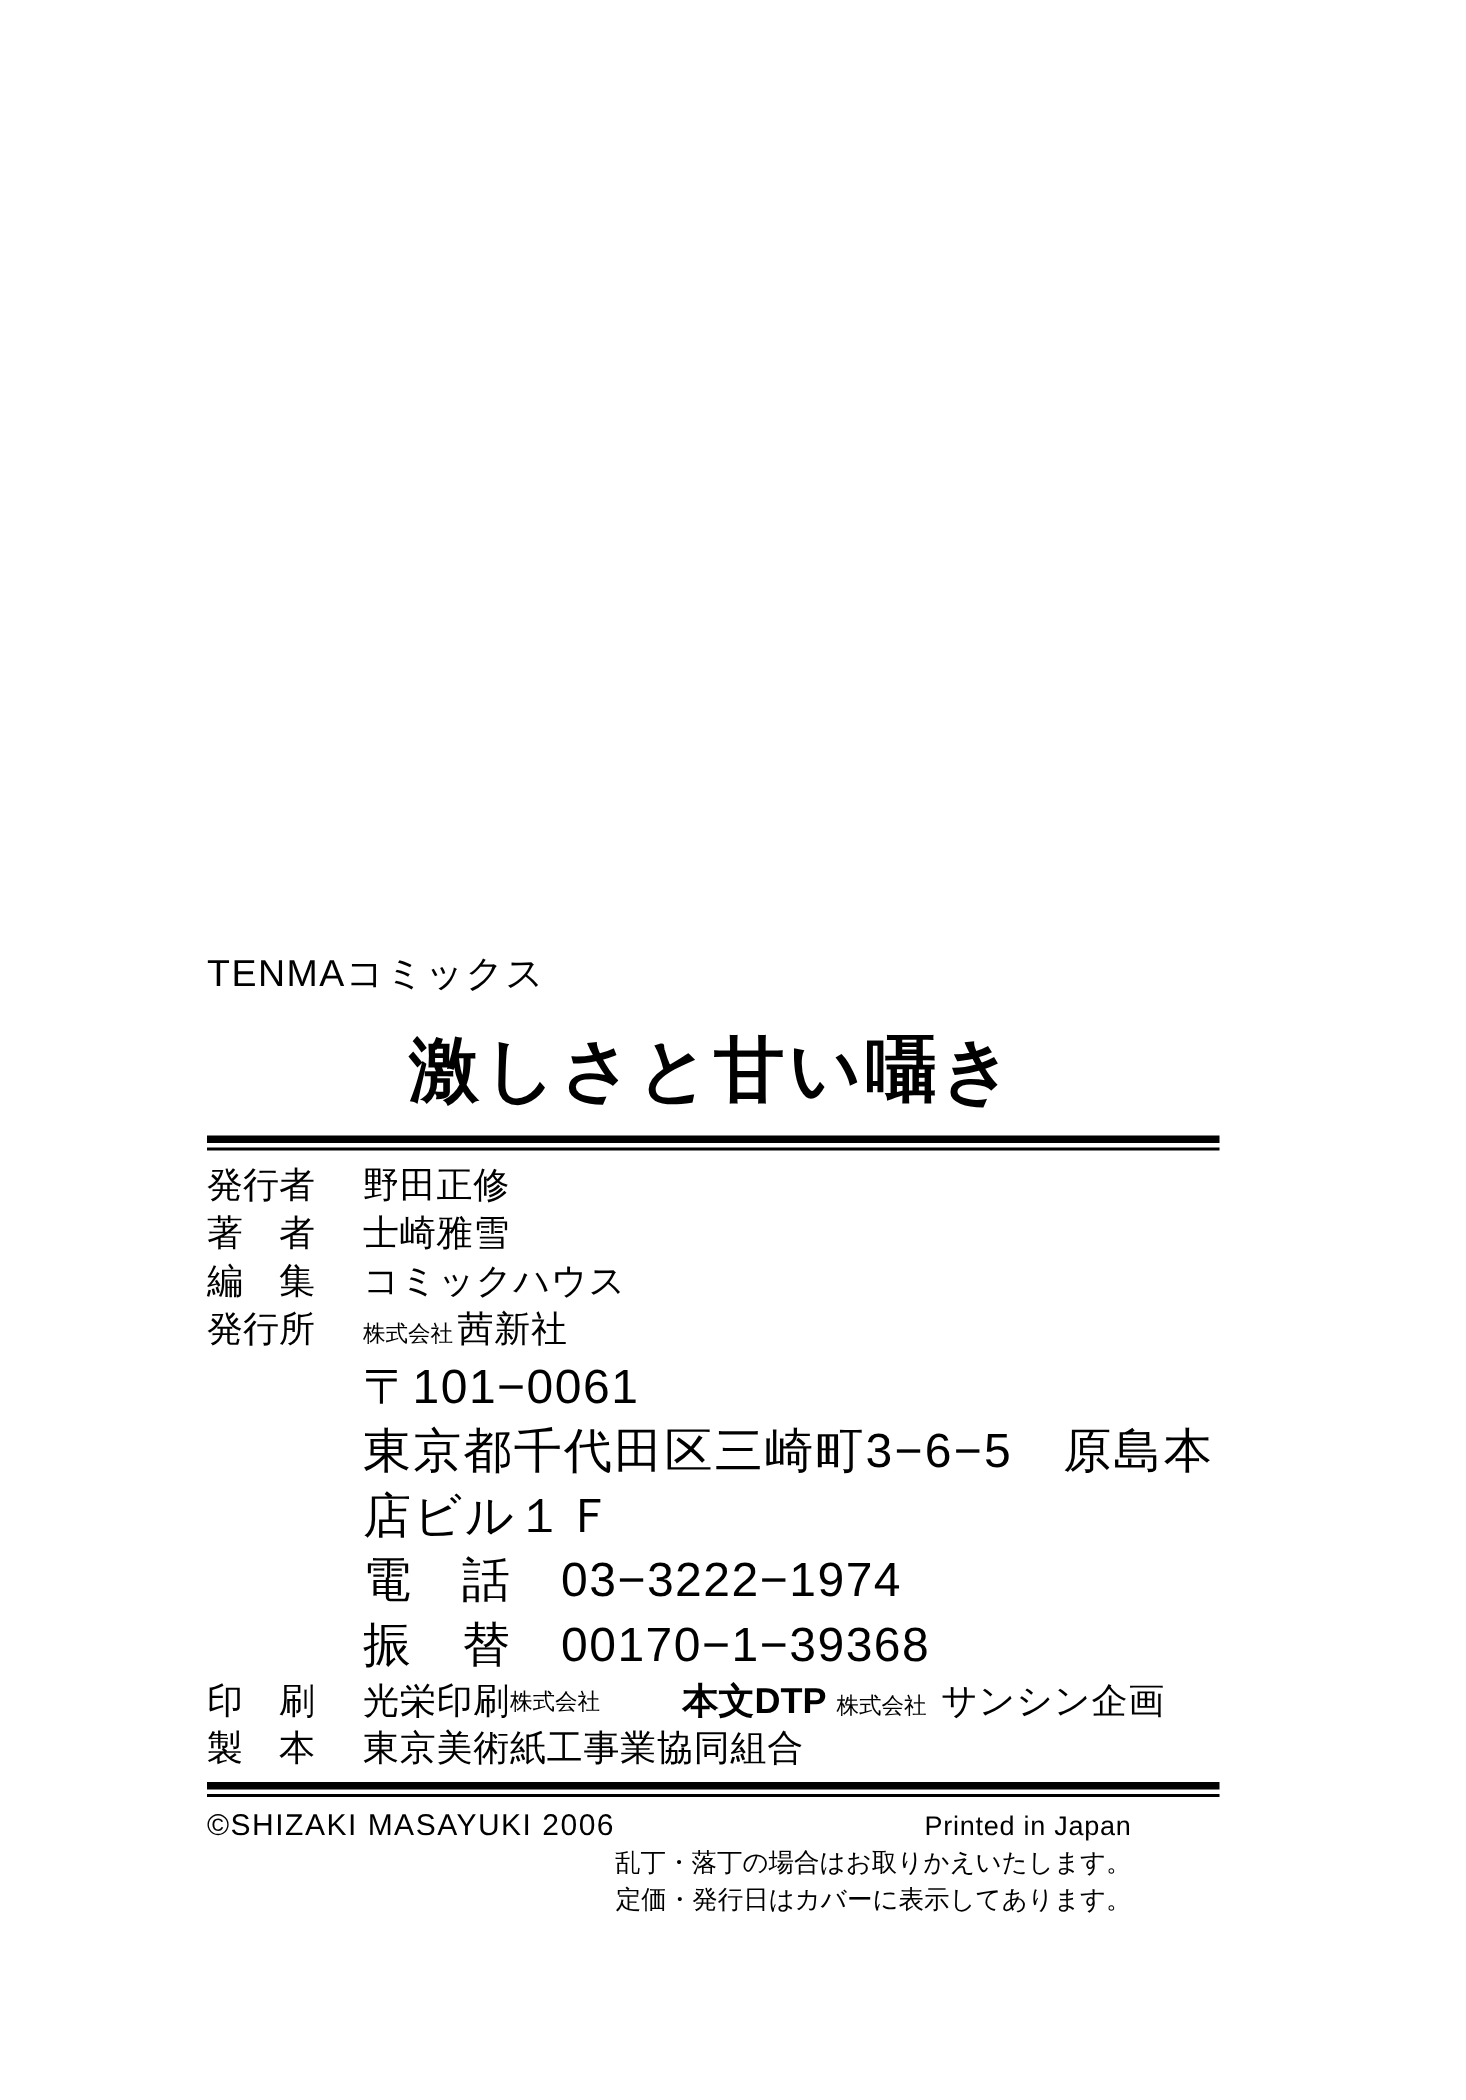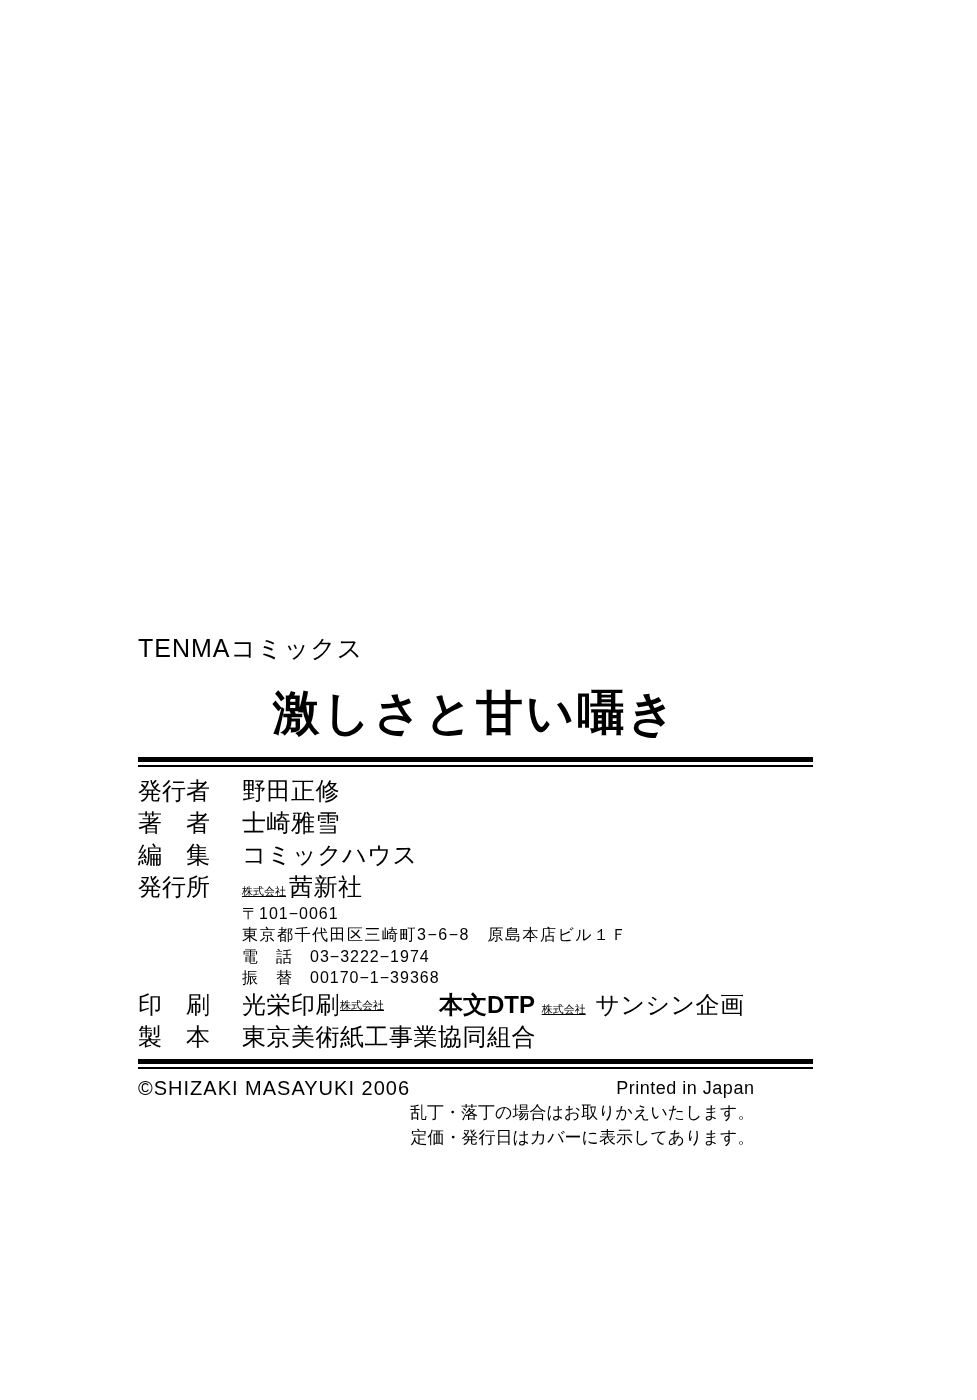--- a/index.html
+++ b/index.html
@@ -98,28 +98,27 @@
   }
   .lbl {
     width: 104px;
     flex: 0 0 104px;
     letter-spacing: 0;
   }
   .val {
     letter-spacing: 0.5px;
   }
   .small-co {
-    font-size: 11px;
+    font-size: 15px;
     letter-spacing: 0;
     margin-right: 3px;
-    text-decoration: underline;
   }
   .indent-block {
     padding-left: 104px;
-    font-size: 16px;
+    font-size: 32px;
     line-height: 1.35;
     letter-spacing: 1px;
   }
   .addr-spread {
     letter-spacing: 1.5px;
   }
   .row-print {
     display: flex;
     align-items: center;
     white-space: nowrap;
@@ -180,21 +179,21 @@
         <span class="val">コミックハウス</span>
       </div>
       <div class="row">
         <span class="lbl">発行所</span>
         <span class="small-co">株式会社</span>
         <span class="val">茜新社</span>
       </div>
 
       <div class="indent-block">
         <div>〒101−0061</div>
-        <div class="addr-spread">東京都千代田区三崎町3−6−8　原島本店ビル１Ｆ</div>
+        <div class="addr-spread">東京都千代田区三崎町3−6−5　原島本店ビル１Ｆ</div>
         <div>電　話　03−3222−1974</div>
         <div>振　替　00170−1−39368</div>
       </div>
 
       <div class="row-print">
         <span class="lbl">印　刷</span>
         <span class="val">光栄印刷</span>
         <span class="small-co">株式会社</span>
         <span class="dtp-group">
           <span class="dtp-label">本文DTP</span>

